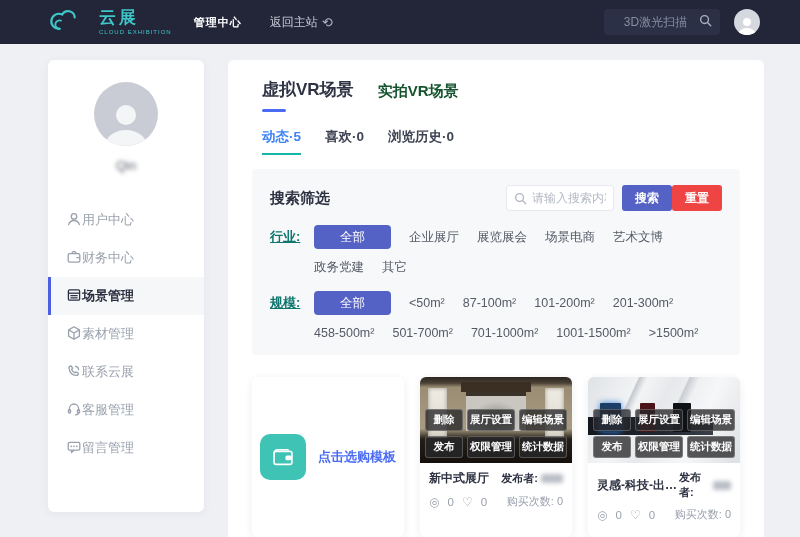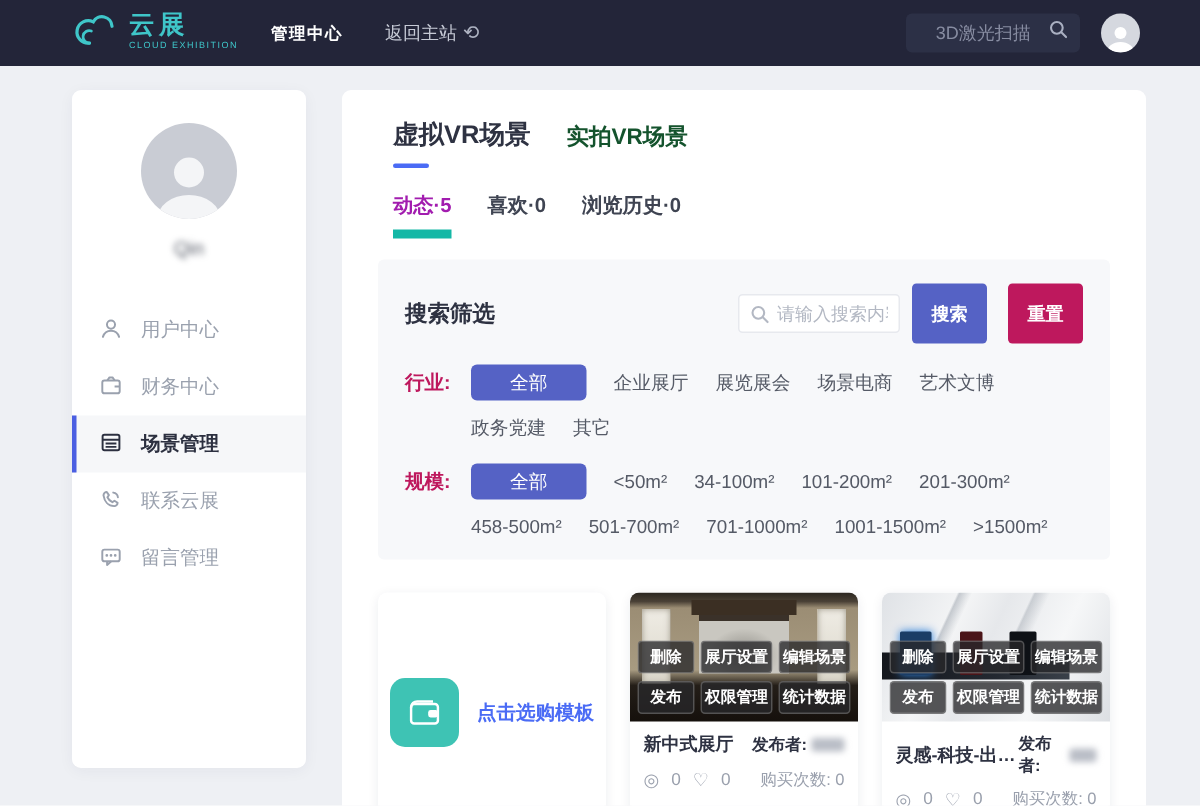--- a/index.html
+++ b/index.html
@@ -1,65 +1,65 @@
 <!DOCTYPE html>
 <html><head>
 <meta charset="utf-8">
 <style>
   * { margin:0; padding:0; box-sizing:border-box; }
   html,body { width:800px; height:537px; overflow:hidden; }
   body { font-family:"Liberation Sans","DejaVu Sans",sans-serif; background:#eef0f4; position:relative; }
 
   
   .topbar { height:44px; background:#232539; display:flex; align-items:center; padding:0 40px 0 48px; position:relative; z-index:5; }
-  .logo { display:flex; align-items:flex-start; gap:8px; }
+  .logo { display:flex; align-items:center; gap:21px; }
   .logo-text { display:flex; flex-direction:column; line-height:1; }
   .logo-cn { color:#3fc6c9; font-size:17px; font-weight:bold; letter-spacing:3px; }
   .logo-en { color:#3fc6c9; font-size:6px; letter-spacing:1px; margin-top:3px; }
   .tb-title { color:#ffffff; font-size:11px; font-weight:bold; margin-left:22px; letter-spacing:1px; }
   .tb-back { color:#c6cad6; font-size:12px; margin-left:28px; display:flex; align-items:center; gap:4px; cursor:pointer; }
   .tb-back .ret { font-size:13px; color:#aeb3c2; }
   .tb-right { margin-left:auto; display:flex; align-items:center; gap:14px; }
   .tb-search { width:116px; height:26px; background:#2c3046; border-radius:4px; display:flex; align-items:center; padding:0 8px; }
   .tb-search input { flex:1; min-width:0; background:transparent; border:none; outline:none; color:#c6cad6; font-size:12px; font-family:inherit;text-align:center; }
   .tb-search input::placeholder { color:#878ca1; }
   .avatar-sm { width:26px; height:26px; border-radius:50%; background:#d5d8df; overflow:hidden; display:flex; align-items:flex-end; justify-content:center; }
 
   
   .sidebar { position:absolute; left:48px; top:60px; width:156px; height:452px; background:#fff; border-radius:6px; box-shadow:0 2px 10px rgba(30,40,70,.05); }
   .sb-avatar { width:64px; height:64px; border-radius:50%; background:#c9ccd4; margin:22px auto 0; overflow:hidden; display:flex; align-items:flex-end; justify-content:center; }
   .sb-name { text-align:center; margin-top:12px; font-size:13px; color:#555a66; filter:blur(2px); }
   .sb-menu { list-style:none; margin-top:28px; }
-  .sb-item { height:38px; display:flex; align-items:center; gap:12px; padding-left:18px; font-size:13px; color:#9aa1ae; cursor:pointer; }
+  .sb-item { height:38px; display:flex; align-items:center; padding-left:18px; font-size:13px; color:#9aa1ae; cursor:pointer; }
   .sb-item svg { flex:0 0 auto; }
   .sb-item.active { color:#2c3040; font-weight:bold; background:#f6f7f9; border-left:3px solid #4b5fe2; padding-left:15px; }
 
   
   .main { position:absolute; left:228px; top:60px; width:536px; height:500px; background:#fff; border-radius:6px; padding:18px 0 0; }
   .page-tabs { display:flex; align-items:flex-end; gap:24px; padding:0 24px 0 34px; }
   .pt { font-size:15px; color:#14532d; font-weight:bold; cursor:pointer; }
   .pt.active { font-size:17px; color:#2e3242; }
   .pt-underline { width:24px; height:3px; background:#4a6bf5; border-radius:2px; margin:8px 0 0 34px; }
   .sub-tabs { display:flex; gap:24px; padding:16px 24px 0 34px; }
   .st { font-size:13.5px; font-weight:bold; color:#3f4452; padding-bottom:7px; cursor:pointer; }
-  .st.active { color:#a21caf; border-bottom:6px solid #14b8a6; }
+  .st.active { color:#3b82f6; border-bottom:2px solid #14b8a6; }
 
   
   .filter { margin:14px 24px 0; background:#f7f8fa; border-radius:4px; padding:16px 18px 12px; }
   .f-row1 { display:flex; align-items:center; }
   .f-title { font-size:15px; font-weight:bold; color:#2e3242; }
   .f-right { margin-left:auto; display:flex; align-items:center; }
   .f-search { width:108px; height:26px; background:#fff; border:1px solid #e7e9ee; border-radius:3px; display:flex; align-items:center; padding:0 7px; }
   .f-search input { flex:1; min-width:0; border:none; outline:none; background:transparent; font-size:12px; color:#555; font-family:inherit; }
   .f-search input::placeholder { color:#b3b8c3; }
-  .btn { height:40px; border:none; border-radius:3px; color:#fff; font-size:12px; font-weight:bold; padding:0 13px; cursor:pointer; font-family:inherit; }
+  .btn { height:26px; border:none; border-radius:3px; color:#fff; font-size:12px; font-weight:bold; padding:0 13px; cursor:pointer; font-family:inherit; }
   .btn.search { background:#5562c5; margin-left:8px; }
-  .btn.reset { background:#be185d; margin-left:14px; }
+  .btn.reset { background:#ef4444; }
   .f-row { display:flex; margin-top:14px; }
-  .f-label { font-size:13px; font-weight:bold; color:#be185d; flex:0 0 44px; padding-top:3px; }
+  .f-label { font-size:13px; font-weight:bold; color:#0f766e; flex:0 0 44px; padding-top:3px;text-decoration:underline; }
   .f-opts { display:flex; flex-wrap:wrap; align-items:center; gap:8px 18px; flex:1; }
   .opt { font-size:12.5px; color:#555a66; cursor:pointer; line-height:20px; }
   .opt.active { background:#5562c5; color:#fff; border-radius:4px; padding:2px 26px; }
 
   
   .cards { display:grid; grid-template-columns:repeat(3,152px); gap:20px 16px; padding:22px 0 0 24px; }
   .card { width:152px; height:160px; border-radius:6px; background:#fff; box-shadow:0 2px 8px rgba(30,40,70,.08); overflow:hidden; position:relative; }
   .tpl-card { display:flex; flex-direction:row; align-items:center; justify-content:center; gap:12px; cursor:pointer; }
   .tpl-icon { width:46px; height:46px; border-radius:10px; background:#3ec3b4; display:flex; align-items:center; justify-content:center; }
   .tpl-label { color:#4a6bf5; font-size:13px; font-weight:bold; }
@@ -162,26 +162,46 @@
         <svg width="16" height="16" viewBox="0 0 16 16" fill="none" stroke="currentColor" stroke-width="1.3" stroke-linejoin="round">
           <rect x="2.4" y="2.8" width="11.2" height="10.4" rx="1.2"></rect>
             <path d="M2.4 6.2 h11.2"></path>
             <path d="M4.4 8.6 h7.2 M4.4 10.9 h7.2"></path>
         </svg>
       </span>
       <span>场景管理</span>
     </li>
     <li class="sb-item">
       <span>
+        <svg width="16" height="16" viewBox="0 0 16 16" fill="none" stroke="currentColor" stroke-width="1.3" stroke-linejoin="round">
+          <path d="M8 1.8 l5.4 3.1 v6.2 L8 14.2 2.6 11.1 V4.9 z"></path>
+            <path d="M2.6 4.9 L8 8 l5.4-3.1 M8 8 v6.2"></path>
+        </svg>
+      </span>
+      <span>素材管理</span>
+    </li>
+    <li class="sb-item">
+      <span>
         <svg width="16" height="16" viewBox="0 0 16 16" fill="none" stroke="currentColor" stroke-width="1.3" stroke-linecap="round" stroke-linejoin="round">
           <path d="M3 5.2 C3 4 4 3 5.2 3 l1.4 2.1 -1 1.4 c.7 1.5 1.8 2.6 3.3 3.3 l1.4-1 L12.4 10.2 c0 1.2-1 2.2-2.2 2.2 C6 12.4 3.6 9 3 5.2 z"></path>
           <path d="M9.5 3.4 a3.5 3.5 0 0 1 3.1 3.1"></path>
         </svg>
       </span>
       <span>联系云展</span>
+    </li>
+    <li class="sb-item">
+      <span>
+        <svg width="16" height="16" viewBox="0 0 16 16" fill="none" stroke="currentColor" stroke-width="1.3" stroke-linecap="round" stroke-linejoin="round">
+          <path d="M3.4 9.6 V7.6 a4.6 4.6 0 0 1 9.2 0 v2"></path>
+          <rect x="2.4" y="8.6" width="2.2" height="3.4" rx="1"></rect>
+            <rect x="11.4" y="8.6" width="2.2" height="3.4" rx="1"></rect>
+          <path d="M12.6 12 c0 1.2-1.6 1.8-3.2 1.8"></path>
+        </svg>
+      </span>
+      <span>客服管理</span>
     </li>
     <li class="sb-item">
       <span>
         <svg width="16" height="16" viewBox="0 0 16 16" fill="none" stroke="currentColor" stroke-width="1.3" stroke-linejoin="round">
           <rect x="2.2" y="3.4" width="11.6" height="7.8" rx="1.4"></rect>
             <path d="M5.4 11.2 v2.4 l2.8-2.4"></path>
             <path d="M5.2 7.3 h.01 M8 7.3 h.01 M10.8 7.3 h.01" stroke-width="1.8" stroke-linecap="round"></path>
         </svg>
       </span>
       <span>留言管理</span>
@@ -232,21 +252,21 @@
         <span class="opt">政务党建</span>
         <span class="opt">其它</span>
       </div>
     </div>
 
     <div class="f-row">
       <span class="f-label">规模:</span>
       <div class="f-opts">
         <span class="opt active">全部</span>
         <span class="opt">&lt;50m²</span>
-        <span class="opt">34-100m²</span>
+        <span class="opt">87-100m²</span>
         <span class="opt">101-200m²</span>
         <span class="opt">201-300m²</span>
         <span class="opt">458-500m²</span>
         <span class="opt">501-700m²</span>
         <span class="opt">701-1000m²</span>
         <span class="opt">1001-1500m²</span>
         <span class="opt">&gt;1500m²</span>
       </div>
     </div>
   </section>

